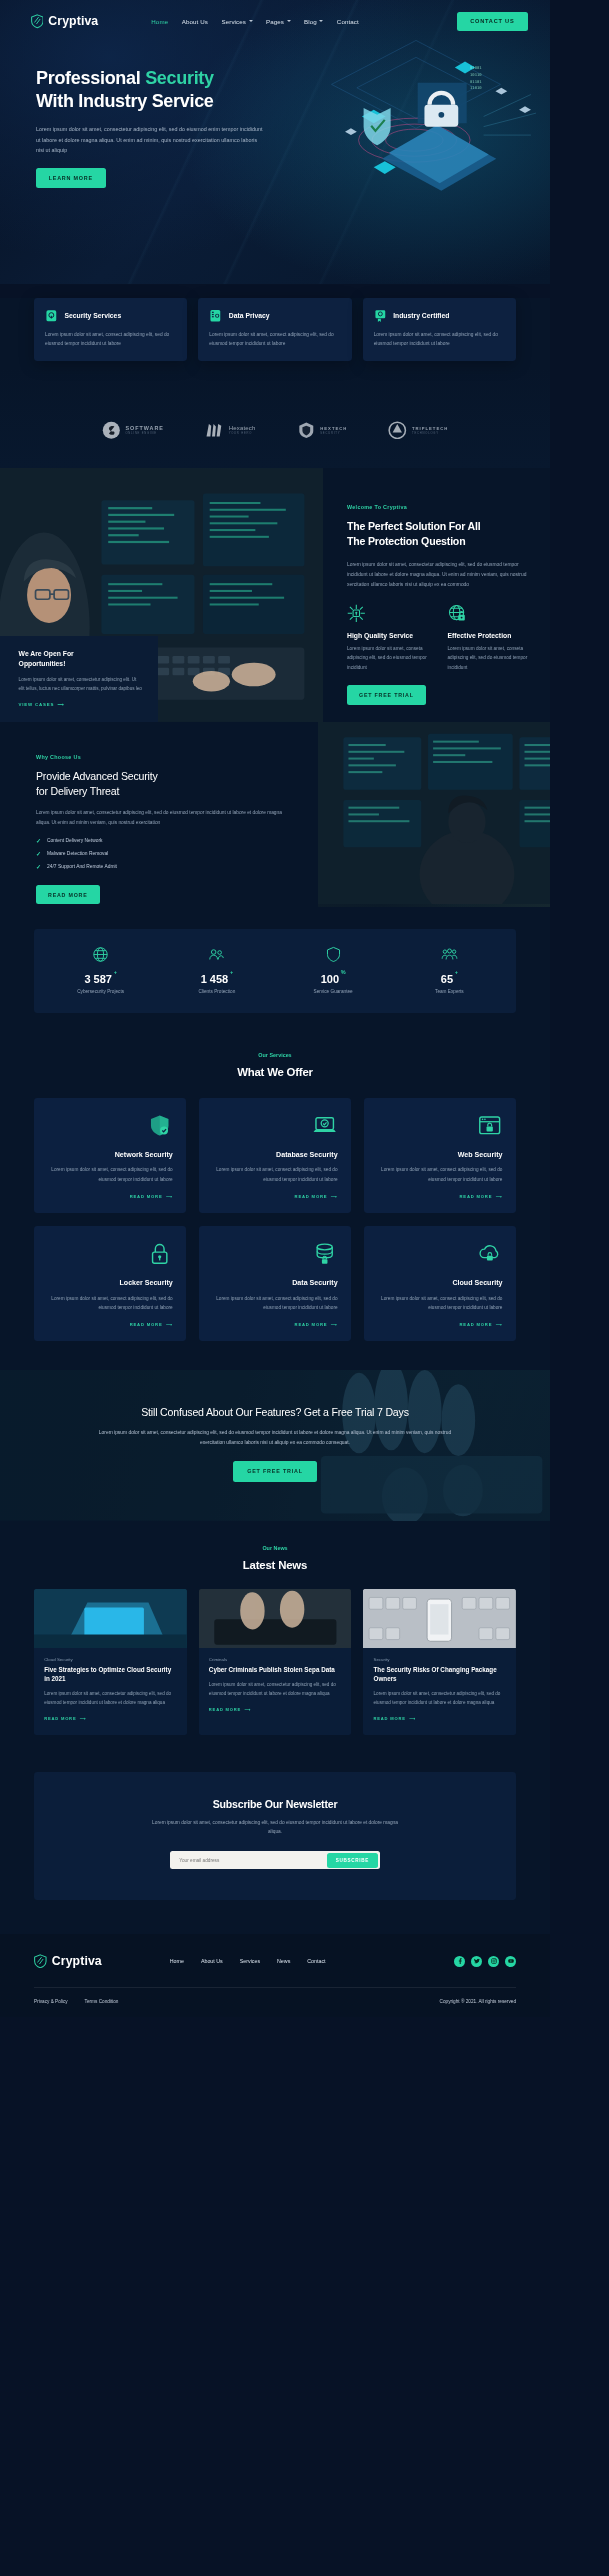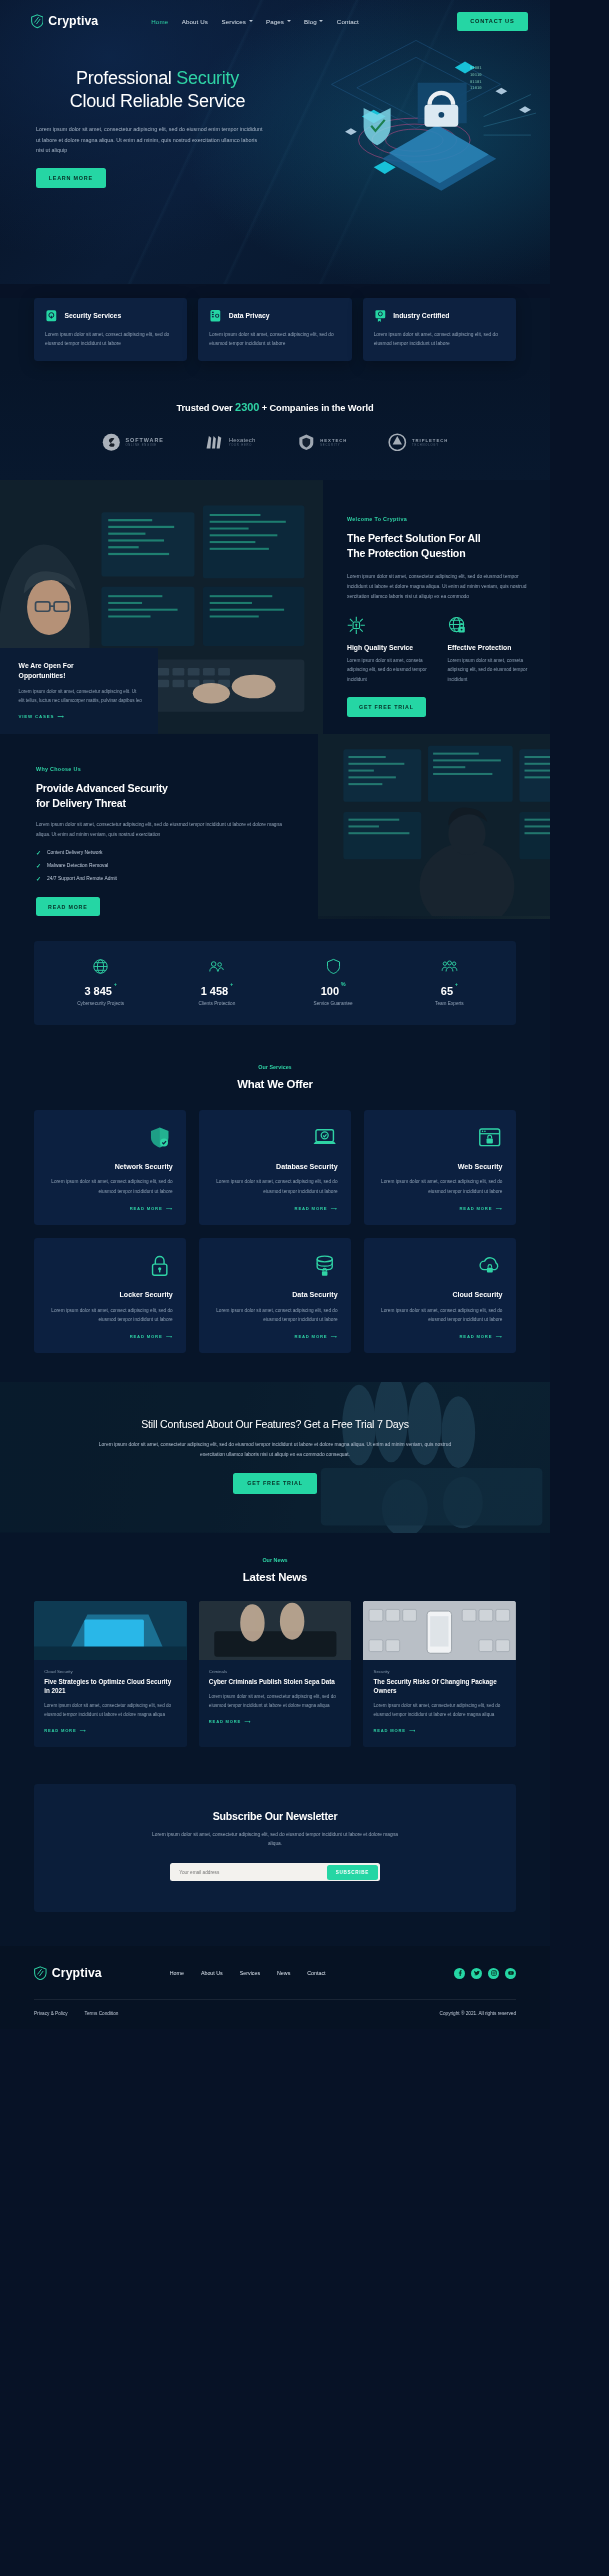--- a/index.html
+++ b/index.html
@@ -60,21 +60,21 @@
   }
   .btn-contact {
     margin-left: auto;
     background: #25d6a4; color: #06281f;
     font-size: 5.6px; font-weight: bold; letter-spacing: 0.8px;
     padding: 6.8px 13.5px; border: none; border-radius: 2.5px; cursor: pointer;
   }
 
   .hero-body { position: relative; z-index: 4; padding: 31px 0 0 36px; width: 279px; }
   .hero-title {
-    font-size: 18px; font-weight: normal; line-height: 1.28; letter-spacing: -0.3px; text-align: center;
+    font-size: 18px; font-weight: bold; line-height: 1.28; letter-spacing: -0.3px;
   }
   .hero-title .hl { color: #2fd3a5; }
   .hero-text {
     margin-top: 11px; width: 227px;
     font-size: 5.4px; line-height: 1.95; color: #a6b5c7;
   }
   .btn-learn {
     margin-top: 12.7px;
     background: #25d6a4; color: #063026;
     font-size: 5.4px; font-weight: bold; letter-spacing: 0.8px;
@@ -145,21 +145,21 @@
   .open-title { font-size: 6.8px; font-weight: bold; line-height: 1.45; }
   .open-text { margin-top: 6.8px; font-size: 4.6px; line-height: 1.95; color: #8ea0b4; }
   .link-arrow {
     margin-top: 8.5px; display: inline-flex; align-items: center; gap: 3.4px;
     font-size: 4.4px; font-weight: bold; letter-spacing: 0.8px; color: #2fd3a5; cursor: pointer;
   }
 
   
   .why { display: flex; background: #071529; min-height: 182px; }
   .why-left { width: 318px; padding: 32px 22px 0 36px; }
-  .why-h { margin-top: 8.5px; font-size: 10.6px; font-weight: bold; line-height: 1.4; letter-spacing: -0.2px; }
+  .why-h { margin-top: 8.5px; font-size: 10.6px; font-weight: normal; line-height: 1.4; letter-spacing: -0.2px; }
   .why-p { margin-top: 9.3px; font-size: 4.8px; line-height: 2.0; color: #93a4b8; }
   .checks { margin-top: 10.2px; }
   .check-row { display: flex; align-items: center; gap: 6px; margin-bottom: 6px; }
   .check-mark { color: #2fd3a5; font-size: 6px; font-weight: bold; }
   .check-txt { font-size: 4.9px; color: #c2cede; }
   .btn-read {
     margin-top: 8.5px; background: #25d6a4; color: #063026;
     font-size: 5.3px; font-weight: bold; letter-spacing: 0.8px;
     padding: 6.8px 12px; border: none; border-radius: 2.5px; cursor: pointer;
   }
@@ -364,21 +364,21 @@
       <g stroke="#4bb4d8" stroke-width=".6" opacity=".5" fill="none">
         <path d="M230 100 L286 74"></path>
           <path d="M230 112 L292 96"></path>
           <path d="M230 122 L286 122"></path>
       </g>
     </svg>
 
     <div class="hero-body">
       <h1 class="hero-title">
         <span>Professional </span><span class="hl">Security</span><br>
-        <span>Cloud Reliable Service</span>
+        <span>With Industry Service</span>
       </h1>
       <p class="hero-text">Lorem ipsum dolor sit amet, consectetur adipiscing elit, sed do eiusmod enim tempor incididunt ut labore et dolore magna aliqua. Ut enim ad minim, quis nostrud exercitation ullamco laboris nisi ut aliquip</p>
       <button class="btn-learn">LEARN MORE</button>
     </div>
   </section>
 
   <section style="background:#071529;padding-bottom:5.1px;">
     <div class="features">
 
       <div class="feat-card">
@@ -417,23 +417,20 @@
           </svg>
           <span class="feat-title">Industry Certified</span>
         </div>
         <p class="feat-text">Lorem ipsum dolor sit amet, consect adipiscing elit, sed do eiusmod tempor incididunt ut labore</p>
       </div>
 
     </div>
   </section>
 
   <section class="trusted">
-    <div class="trusted-title">
-      <span>Trusted Over </span><span class="num">2300</span><span> + Companies in the World</span>
-    </div>
     <div class="logos">
 
       <div class="logo">
         <svg width="18.6" height="18.6" viewBox="0 0 24 24">
           <circle cx="12" cy="12" r="11" fill="#e9edf1"></circle>
           <path d="M16 7 c-5 -2 -9 2 -6 5 c3 3 7 0 6 4 c-1 3 -6 2 -7 0" fill="#20242a"></path>
         </svg>
         <div class="logo-txt">
           <div class="logo-name">SOFTWARE</div>
           <div class="logo-sub">ONLINE ENGINE</div>
@@ -678,21 +675,21 @@
 
       <div class="counter">
         <svg width="17" height="17" viewBox="0 0 24 24">
           <g stroke="#2fd3a5" stroke-width="1.3" fill="none">
             <circle cx="12" cy="12" r="9.5"></circle>
               <ellipse cx="12" cy="12" rx="4.4" ry="9.5"></ellipse>
             <path d="M2.5 12 h19 M4.4 6.6 h15.2 M4.4 17.4 h15.2"></path>
           </g>
         </svg>
         <div class="counter-num">
-          <span>3 845</span><sup>+</sup>
+          <span>3 587</span><sup>+</sup>
         </div>
         <div class="counter-label">Cybersecurity Projects</div>
       </div>
 
       <div class="counter">
         <svg width="17" height="17" viewBox="0 0 24 24">
           <g fill="none" stroke="#2fd3a5" stroke-width="1.3">
             <circle cx="8" cy="8.5" r="3.2"></circle>
               <circle cx="16.4" cy="9.2" r="2.6"></circle>
             <path d="M2.5 19 c0 -4 2.6 -6 5.5 -6 c2.9 0 5.5 2 5.5 6"></path>

